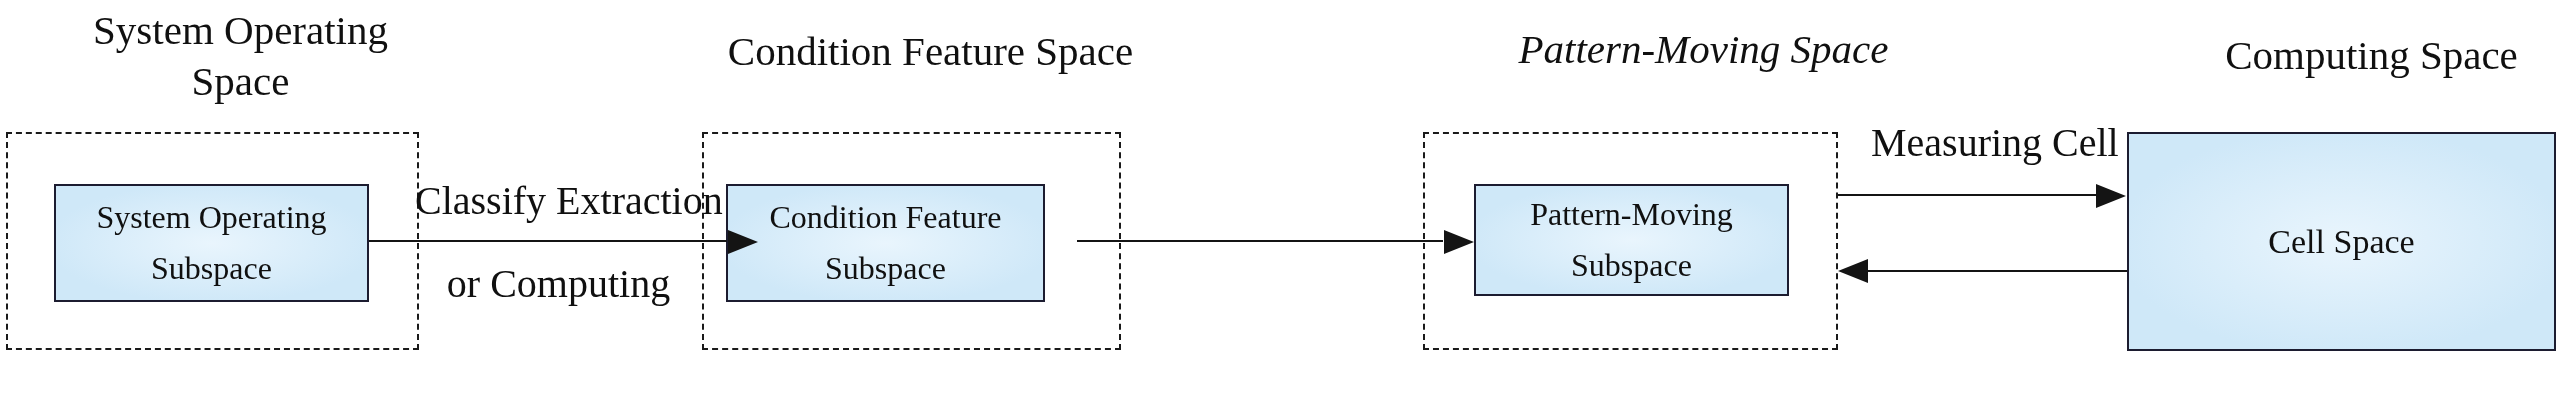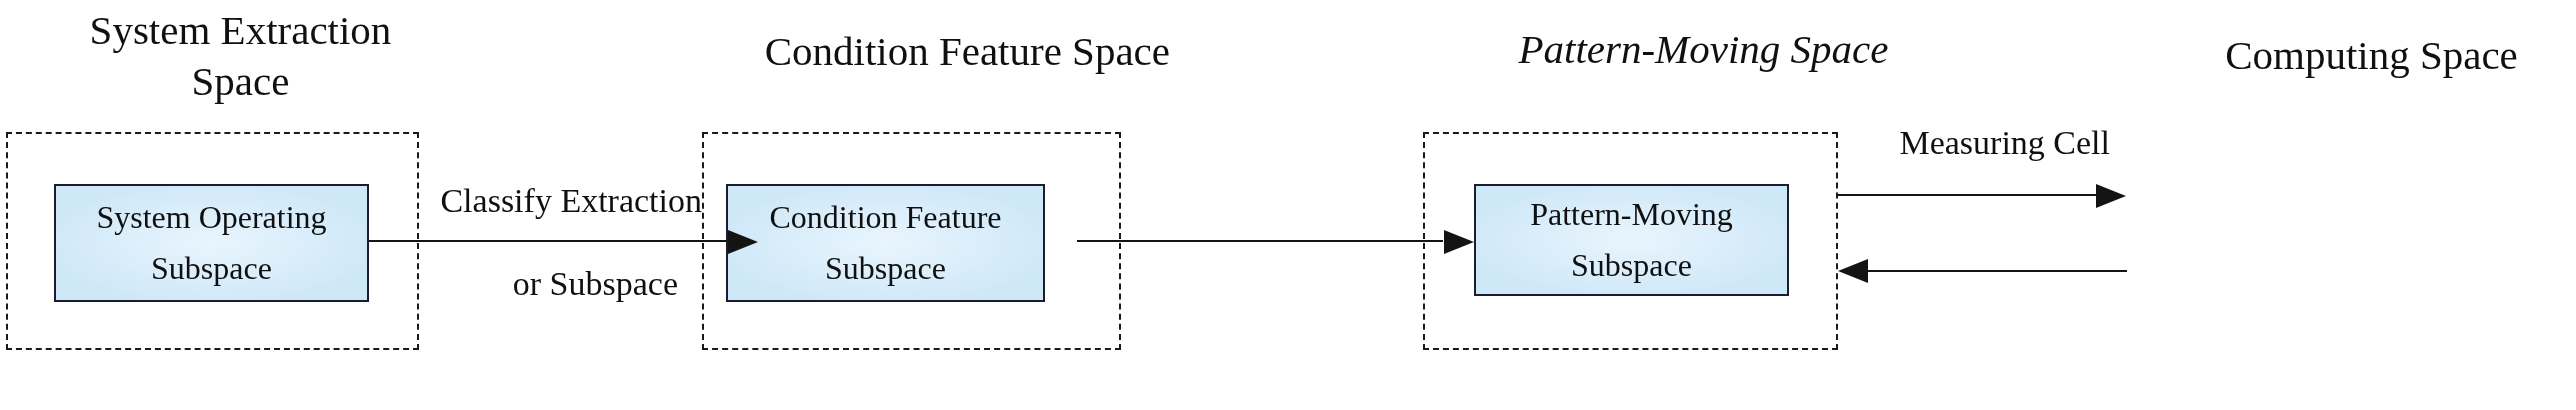--- a/index.html
+++ b/index.html
@@ -20,21 +20,21 @@
     overflow:hidden;
   }
   .title{
     position:absolute;
     font-size:41px;
     line-height:51px;
     text-align:center;
     white-space:normal;
   }
   .t1{left:61px;top:4.8px;width:359px;}
-  .t2{left:691px;top:25.5px;width:479px;text-align:right;}
+  .t2{left:691px;top:25.5px;width:479px;}
   .t3{left:1480px;top:24px;width:447px;font-style:italic;}
   .t4{left:2164px;top:30px;width:415px;}
 
   .dashed{
     position:absolute;
     border:2px dashed #1a1a1a;
     box-sizing:border-box;
     background:transparent;
   }
   .d1{left:6.4px;top:132px;width:413px;height:218px;}
@@ -76,59 +76,62 @@
     border-bottom:12px solid transparent;
     border-right:30px solid var(--line);
   }
   .a1head{left:728px;top:230px;}
   .a2head{left:1444px;top:230px;}
   .a3head{left:2096px;top:184px;}
   .a4head{left:1838px;top:259px;}
 
   .lbl{
     position:absolute;
-    font-size:34px;line-height:40px;
-    text-align:right;
+    font-size:40px;line-height:40px;
+    text-align:center;
     white-space:nowrap;
   }
   .l-fe{left:415px;top:181px;width:287px;}
   .l-os{left:439px;top:264px;width:239px;}
   .l-co{left:1179px;top:161px;width:223px;}
   .l-cl{left:1189px;top:286px;width:160px;}
   .l-mc{left:1871px;top:123px;width:239px;}
   .l-cm{left:1831px;top:354px;width:335px;}
 </style>
 </head>
 <body>
 
 <div id="canvas">
 
-  <div class="title t1">System Extraction Space</div>
+  <div class="title t1">System Operating Space</div>
   <div class="title t2">Condition Feature Space</div>
   <div class="title t3">Pattern-Moving Space</div>
   <div class="title t4">Computing Space</div>
 
   <div class="dashed d1"></div>
   <div class="dashed d2"></div>
   <div class="dashed d3"></div>
 
   <div class="bluebox b1">
     <span>System Operating Subspace</span>
   </div>
   <div class="bluebox b2">
     <span>Condition Feature Subspace</span>
   </div>
   <div class="bluebox b3">
     <span>Pattern-Moving Subspace</span>
   </div>
+  <div class="bluebox b4">
+    <span>Cell Space</span>
+  </div>
 
   <div class="hline a1line"></div>
   <div class="arrow-right a1head"></div>
   <div class="lbl l-fe">Classify Extraction</div>
-  <div class="lbl l-os">or Subspace</div>
+  <div class="lbl l-os">or Computing</div>
 
   <div class="hline a2line"></div>
   <div class="arrow-right a2head"></div>
 
   <div class="hline a3line"></div>
   <div class="arrow-right a3head"></div>
   <div class="lbl l-mc">Measuring Cell</div>
 
   <div class="hline a4line"></div>
   <div class="arrow-left a4head"></div>

